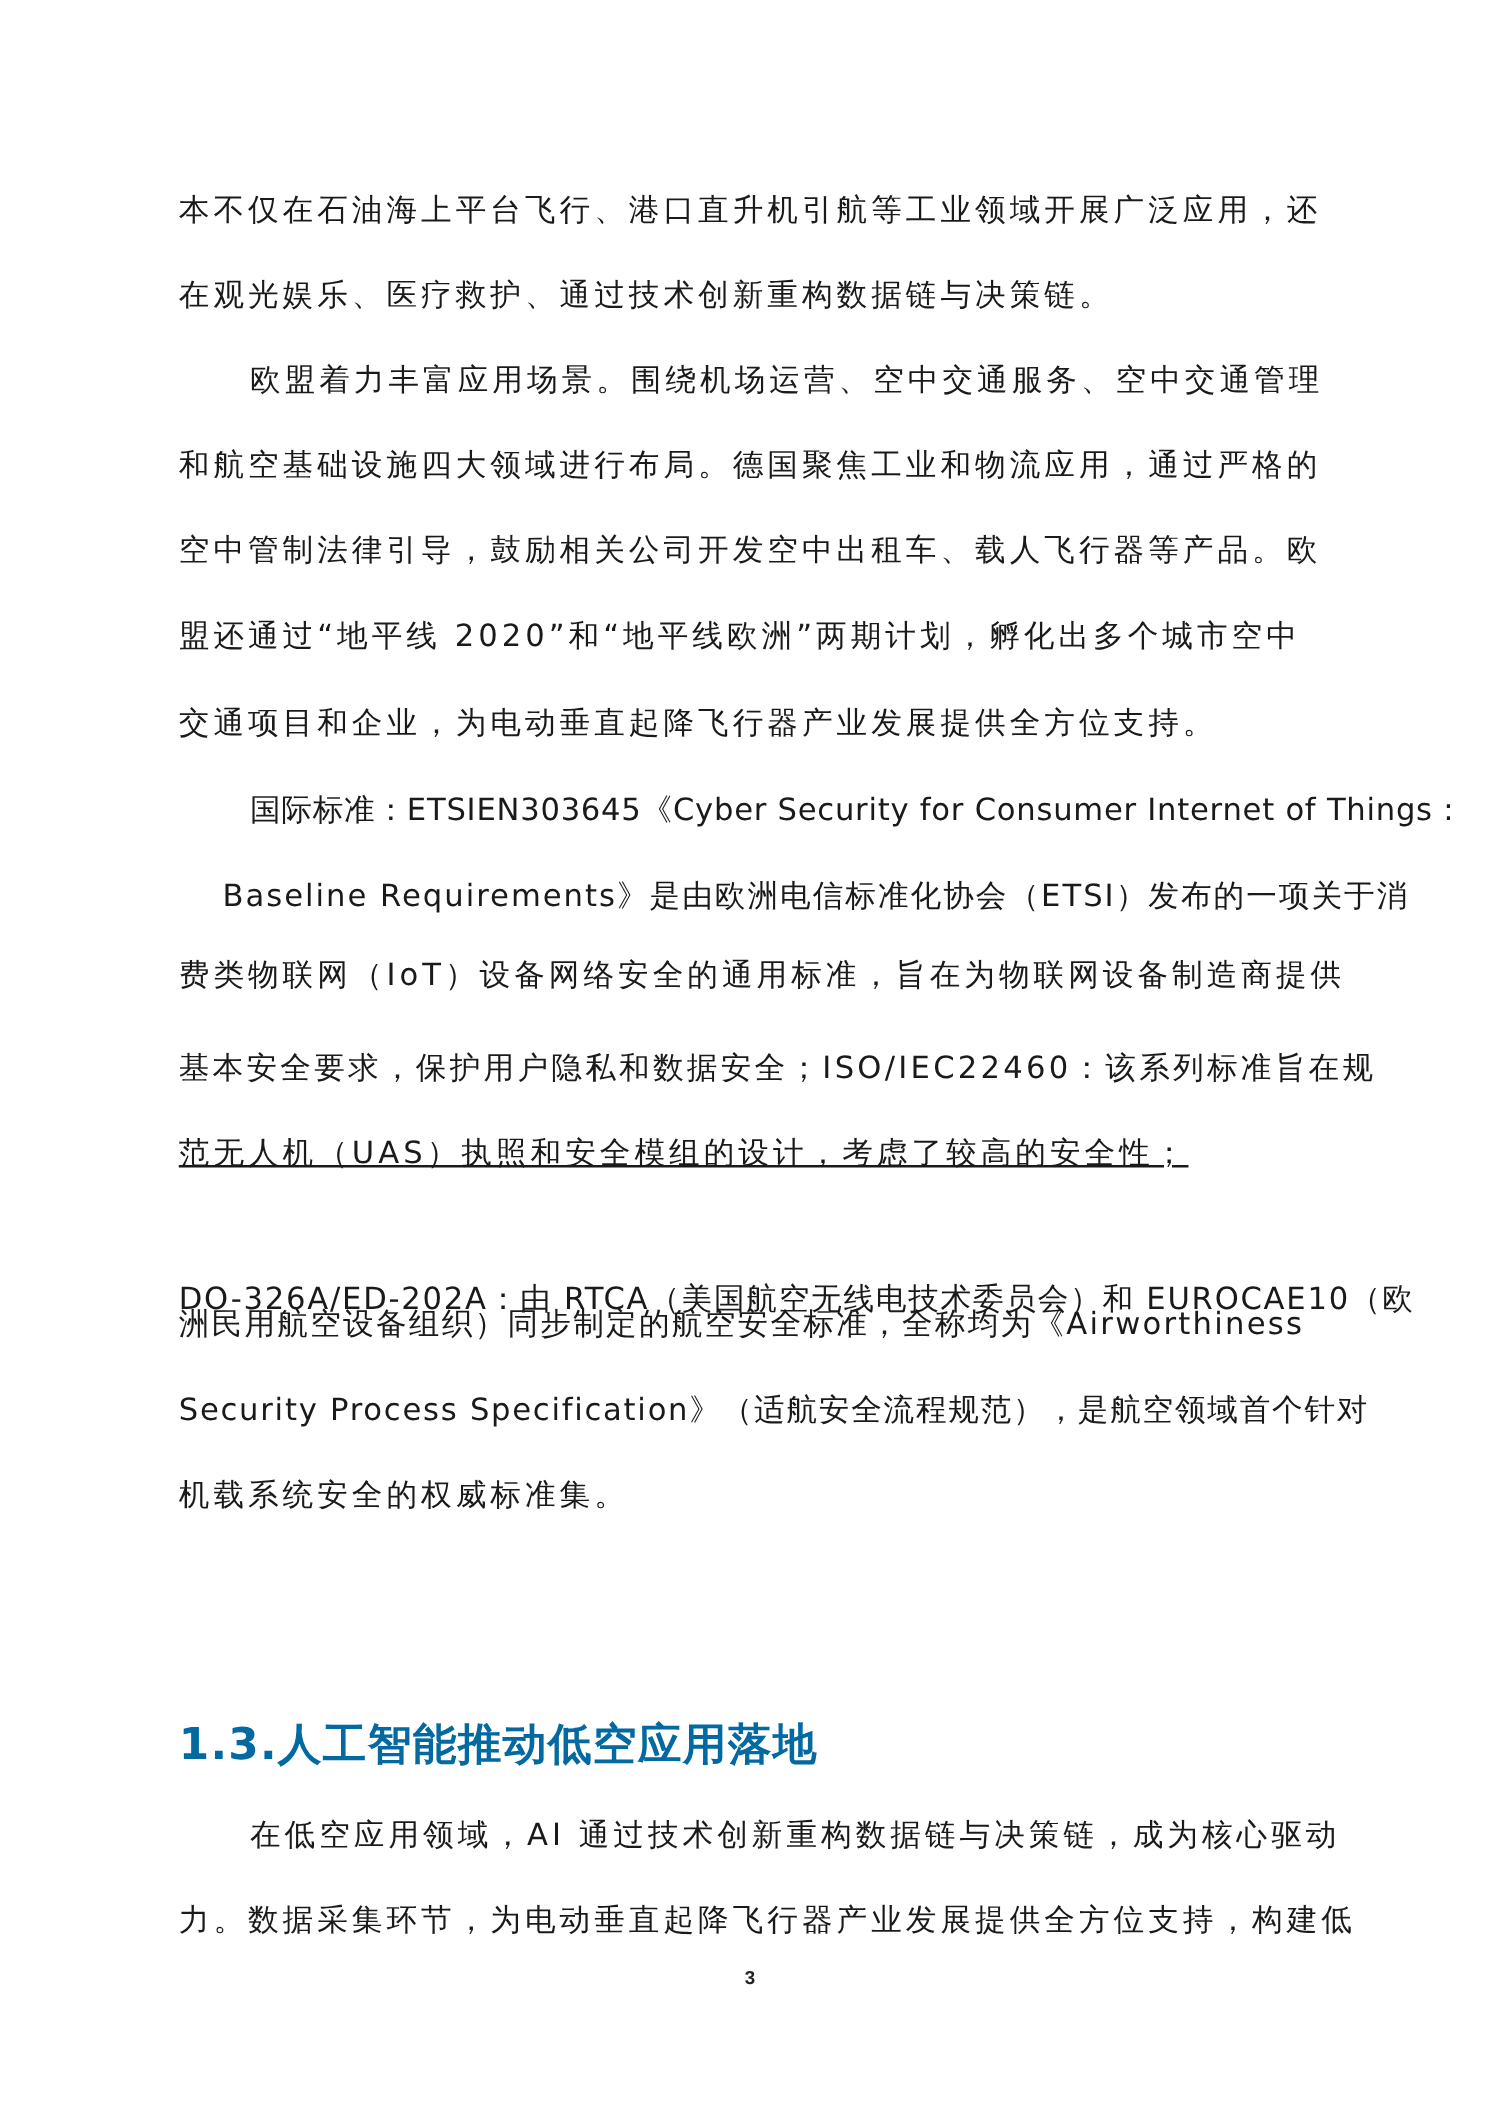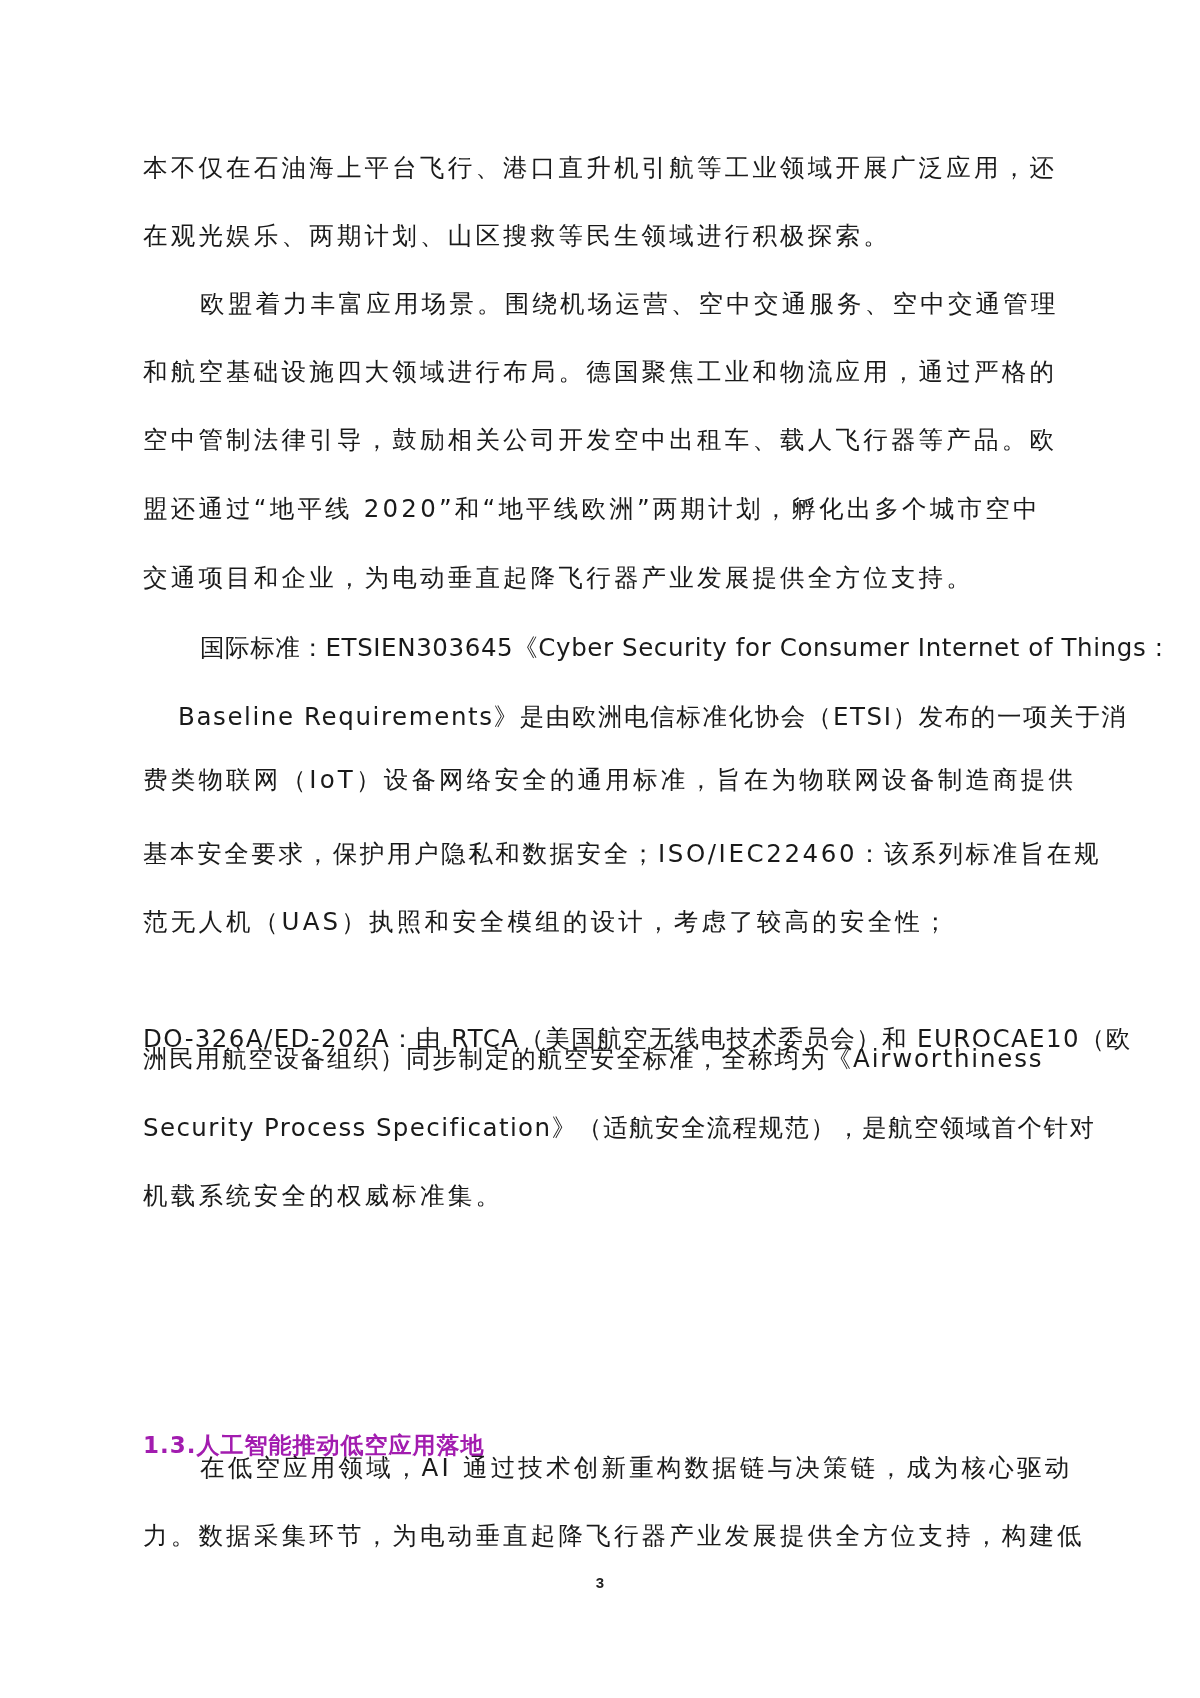--- a/index.html
+++ b/index.html
@@ -3,49 +3,49 @@
   <meta charset="utf-8">
   <style>
     html, body { margin: 0; padding: 0; background: #ffffff; }
     body { width: 1200px; height: 1698px; position: relative; overflow: hidden; }
     .page { position: absolute; left: 0; top: 0; width: 1200px; height: 1240px; background: #ffffff; }
     .text-block { position: absolute; left: 143px; width: 940px; color: #1a1a1a;
       font-family: "DejaVu Sans", "Liberation Sans", sans-serif; font-size: 24.5px;
       letter-spacing: 3.2px; }
     .line { position: absolute; left: 0; white-space: nowrap; height: 40px; line-height: 40px; }
     .indent { left: 57px; }
-    .heading { position: absolute; left: 143px; top: 1430px; font-family: "DejaVu Sans", "Liberation Sans", sans-serif;
-      font-weight: bold; font-size: 23px; color: #a21caf; letter-spacing: 1px; white-space: nowrap; }
+    .heading { position: absolute; left: 143px; top: 1372px; font-family: "DejaVu Sans", "Liberation Sans", sans-serif;
+      font-weight: bold; font-size: 35px; color: #0369a1; letter-spacing: 1px; white-space: nowrap; }
     .page-num { position: absolute; left: 0; width: 1200px; top: 1574px; text-align: center;
       font-family: "Liberation Sans", sans-serif; font-weight: bold; font-size: 15px; color: #222; }
   </style>
 </head>
 <body>
 
 <div class="page">
 
   <div class="text-block" style="top:148px;">
     <div class="line" style="top:0px;">本不仅在石油海上平台飞行、港口直升机引航等工业领域开展广泛应用，还</div>
-    <div class="line" style="top:68px;">在观光娱乐、两期计划、山区搜救等民生领域进行积极探索。</div>
+    <div class="line" style="top:68px;">在观光娱乐、医疗救护、通过技术创新重构数据链与决策链。</div>
   </div>
 
   <div class="text-block" style="top:284px;">
     <div class="line indent" style="top:0px;">欧盟着力丰富应用场景。围绕机场运营、空中交通服务、空中交通管理</div>
     <div class="line" style="top:68px;">和航空基础设施四大领域进行布局。德国聚焦工业和物流应用，通过严格的</div>
     <div class="line" style="top:136px;">空中管制法律引导，鼓励相关公司开发空中出租车、载人飞行器等产品。欧</div>
     <div class="line" style="top:205px;">盟还通过“地平线 2020”和“地平线欧洲”两期计划，孵化出多个城市空中</div>
     <div class="line" style="top:274px;">交通项目和企业，为电动垂直起降飞行器产业发展提供全方位支持。</div>
   </div>
 
   <div class="text-block" style="top:628px;">
     <div class="line indent" style="top:0px;letter-spacing:0.6px;">国际标准：ETSIEN303645《Cyber Security for Consumer Internet of Things :</div>
     <div class="line" style="top:69px;letter-spacing:1.6px;margin-left:35px;">Baseline Requirements》是由欧洲电信标准化协会（ETSI）发布的一项关于消</div>
     <div class="line" style="top:132px;">费类物联网（IoT）设备网络安全的通用标准，旨在为物联网设备制造商提供</div>
     <div class="line" style="top:206px;letter-spacing:2.6px;">基本安全要求，保护用户隐私和数据安全；ISO/IEC22460：该系列标准旨在规</div>
-    <div class="line" style="top:274px;">范无人机（UAS）执照和安全模组的设计，考虑了较高的安全性；</div>
+    <div class="line" style="top:274px;text-decoration:underline;">范无人机（UAS）执照和安全模组的设计，考虑了较高的安全性；</div>
     <div class="line" style="top:343px;letter-spacing:1.4px;margin-top:48px;">DO-326A/ED-202A：由 RTCA（美国航空无线电技术委员会）和 EUROCAE10（欧</div>
     <div class="line" style="top:411px;letter-spacing:1.8px;">洲民用航空设备组织）同步制定的航空安全标准，全称均为《Airworthiness</div>
     <div class="line" style="top:480px;letter-spacing:1.4px;">Security Process Specification》（适航安全流程规范），是航空领域首个针对</div>
     <div class="line" style="top:548px;">机载系统安全的权威标准集。</div>
   </div>
 
   <div class="heading">1.3.人工智能推动低空应用落地</div>
 
   <div class="text-block" style="top:1448px;">
     <div class="line indent" style="top:0px;">在低空应用领域，AI 通过技术创新重构数据链与决策链，成为核心驱动</div>

